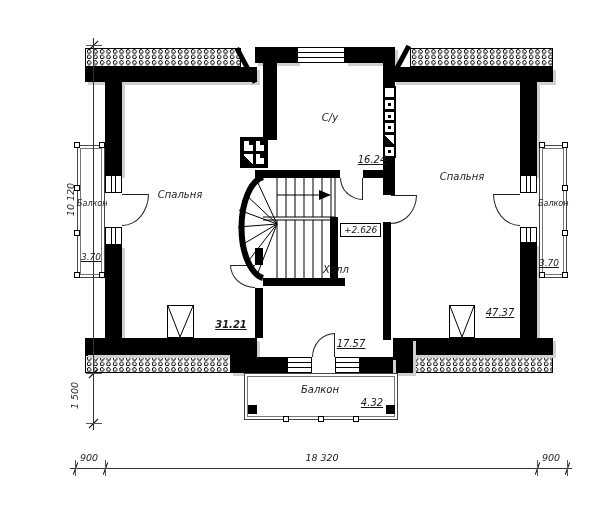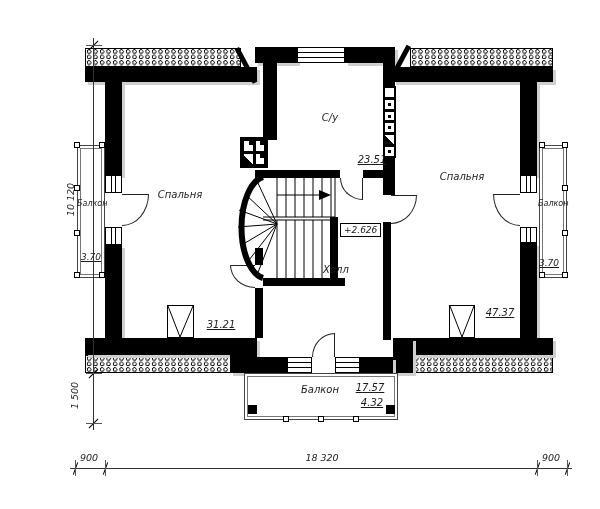--- a/index.html
+++ b/index.html
@@ -187,30 +187,30 @@
         <polyline points="0,0 12,31 25,0" fill="none" stroke-width="1"></polyline>
       </svg>
   </div>
   <div class="roofwin" style="left:449px;top:305px;width:26px;height:33px;">
     <svg width="24" height="31" style="display:block">
         <polyline points="0,0 12,31 24,0" fill="none" stroke-width="1"></polyline>
       </svg>
   </div>
 
   <div class="lbl" style="left:140px;top:189px;width:80px;">Спальня</div>
-  <div class="area" style="left:201px;top:319px;width:40px;">31.21</div>
+  <div class="area" style="left:211px;top:319px;width:40px;font-weight:bold;">31.21</div>
 
   <div class="lbl" style="left:422px;top:171px;width:80px;">Спальня</div>
   <div class="area" style="left:480px;top:307px;width:40px;">47.37</div>
 
   <div class="lbl" style="left:300px;top:112px;width:60px;">С/у</div>
-  <div class="area" style="left:352px;top:154px;width:40px;">23.51</div>
+  <div class="area" style="left:352px;top:154px;width:40px;">16.24</div>
 
   <div class="lbl" style="left:300px;top:264px;width:72px;">Холл</div>
-  <div class="area" style="left:350px;top:338px;width:40px;margin-top:44px;">17.57</div>
+  <div class="area" style="left:331px;top:338px;width:40px;">17.57</div>
 
   <div class="lbl lbl-sm" style="left:77px;top:199px;width:28px;">Балкон</div>
   <div class="area" style="left:76px;top:252px;width:30px;font-size:9px;">3.70</div>
 
   <div class="lbl lbl-sm" style="left:538px;top:199px;width:28px;">Балкон</div>
   <div class="area" style="left:534px;top:258px;width:30px;font-size:9px;">3.70</div>
 
   <div class="lbl" style="left:280px;top:384px;width:80px;">Балкон</div>
   <div class="area" style="left:352px;top:397px;width:40px;">4.32</div>
 

